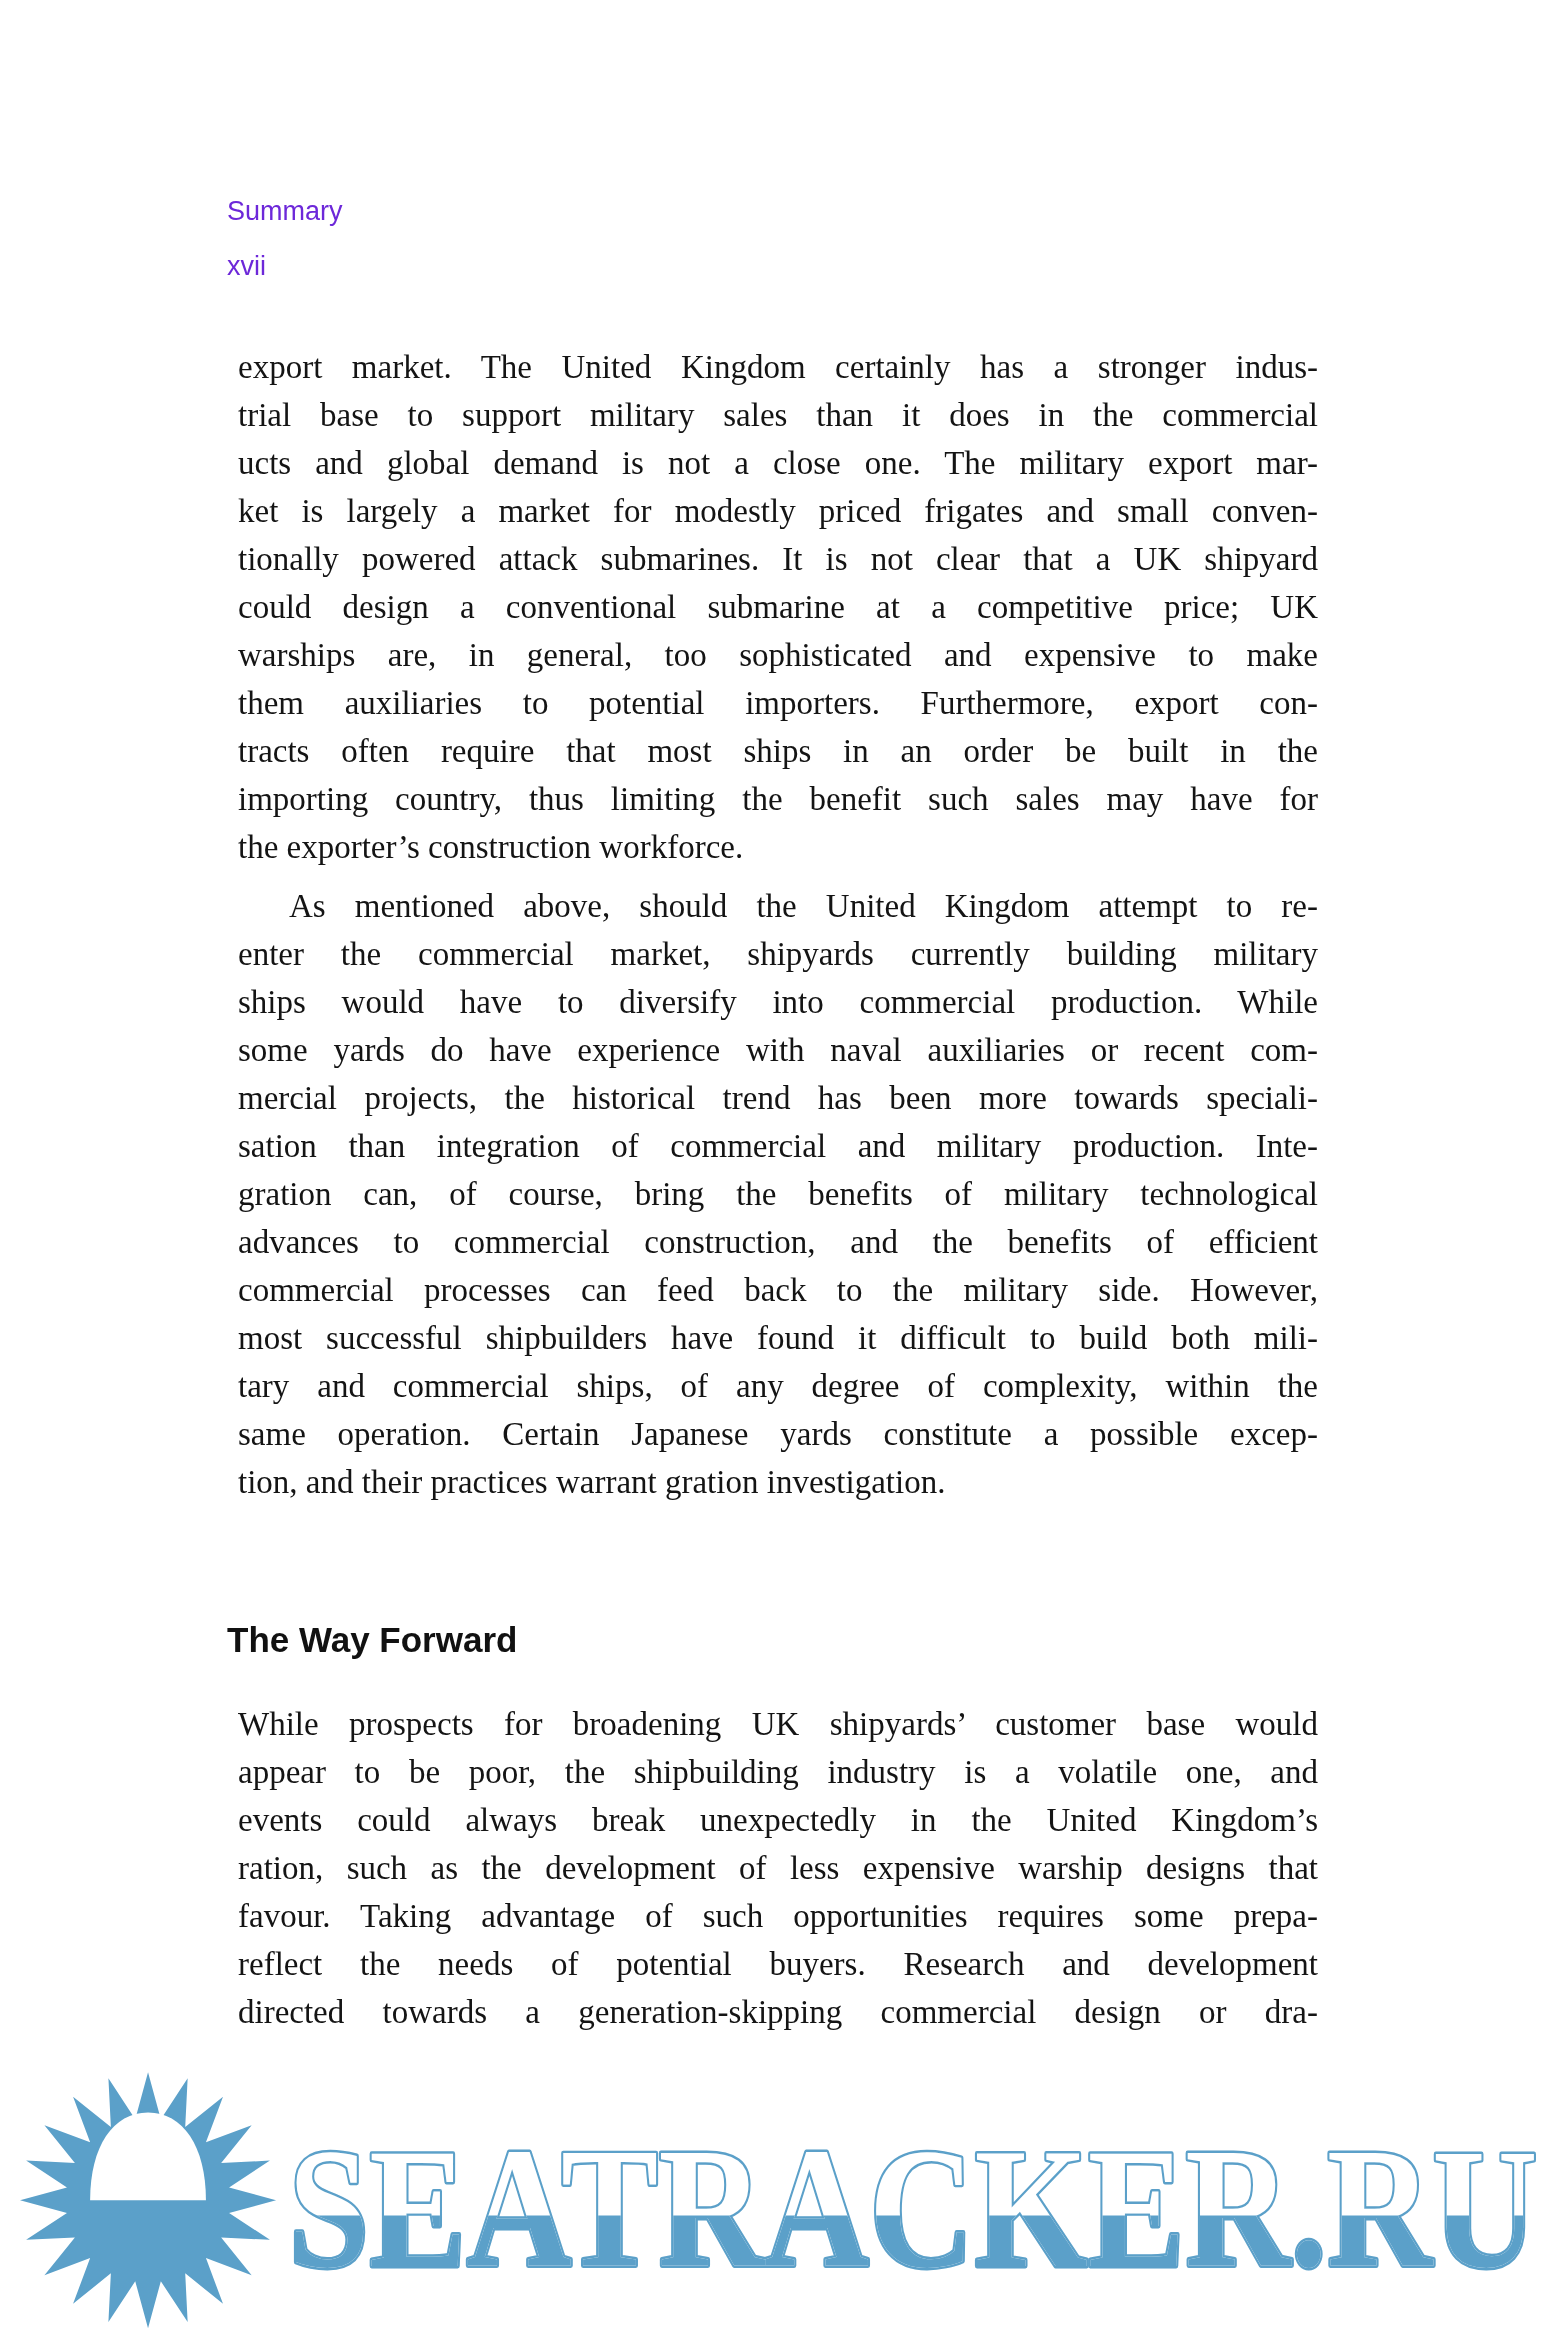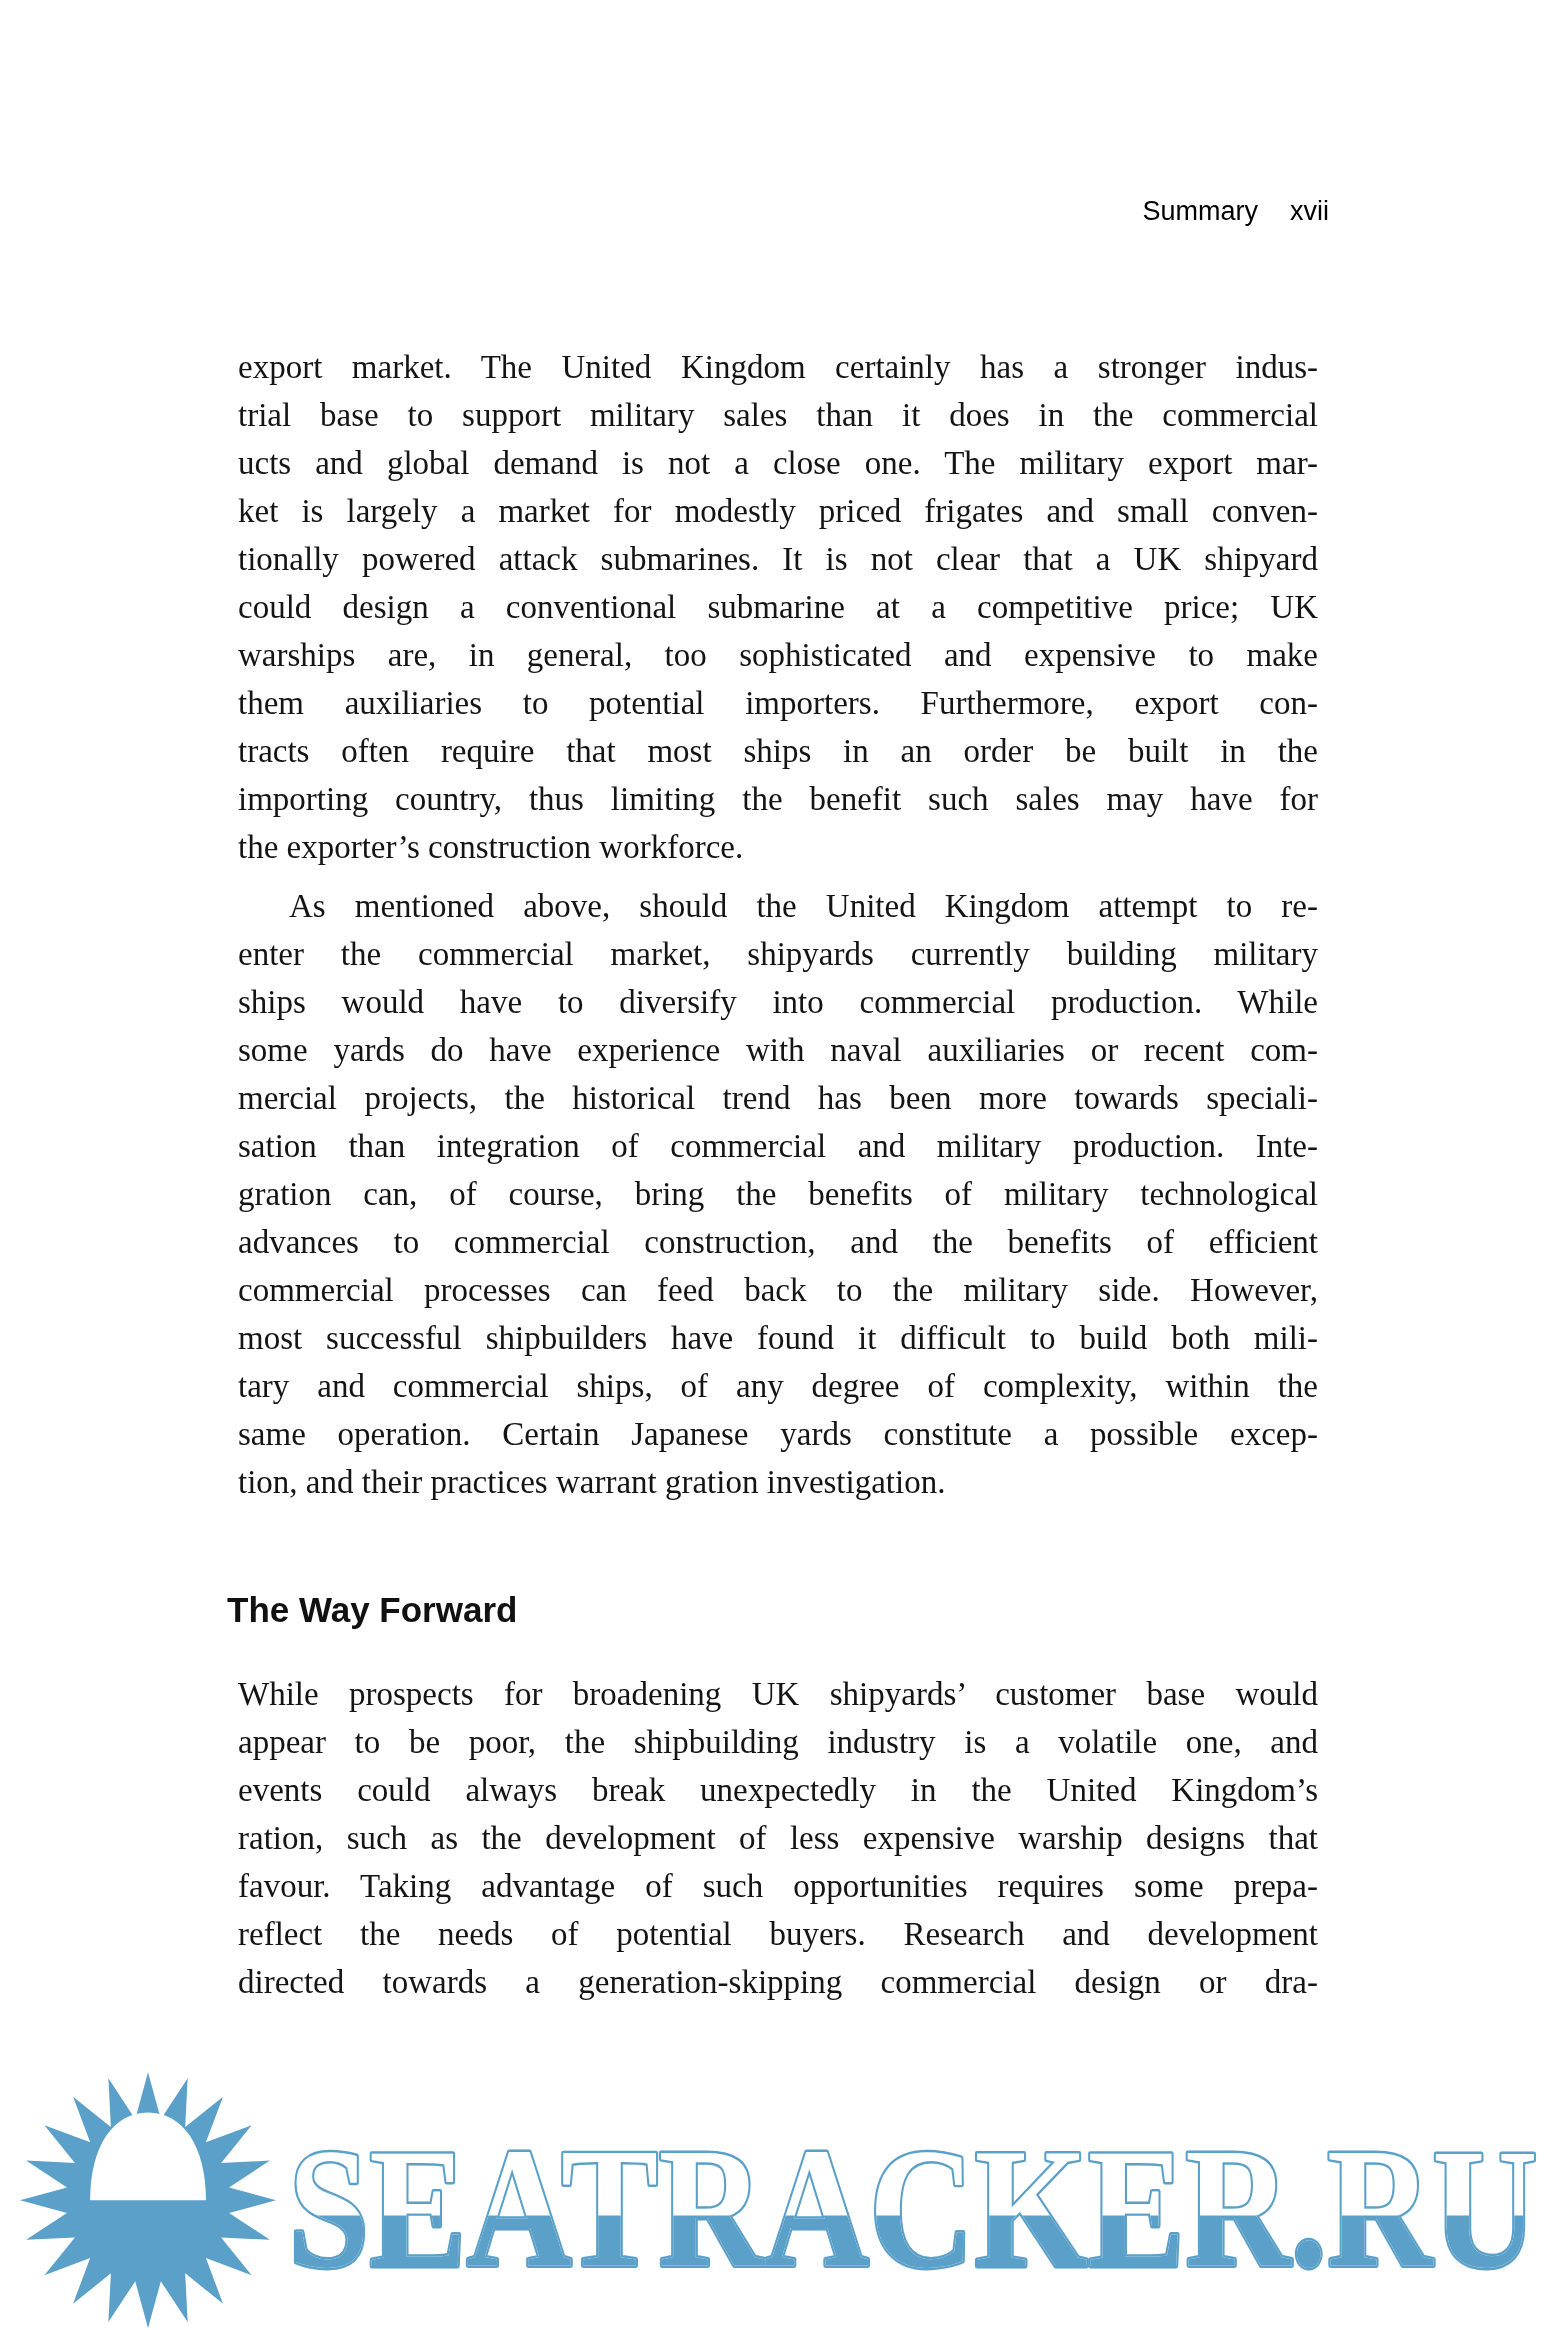--- a/index.html
+++ b/index.html
@@ -7,36 +7,36 @@
     position:relative;
     width:1560px;height:2330px;
     background:#ffffff;
     font-family:"Liberation Serif",serif;
     color:#141414;
     overflow:hidden;
     margin:0 auto;
   }
   .running-header{
     position:absolute;top:196px;left:227px;width:1102px;
-    display:flex;justify-content:flex-end;align-items:baseline;gap:32px;
+    display:flex;justify-content:flex-end;align-items:baseline;gap:24px;
     font-family:"Liberation Sans",sans-serif;
-    font-size:27px;line-height:30.5px;color:#000000;
+    font-size:27px;line-height:30.5px;color:#6d28d9;flex-direction:column;
   }
   .body-text{
     position:absolute;top:332px;left:227px;width:1102px;
     font-size:33px;line-height:48px;
   }
   .paragraph{margin:11px;}
   .line{text-align:justify;white-space:normal;}
   .line.j{text-align-last:justify;}
   .line.indent{text-indent:51px;}
   .section-heading{
     font-family:"Liberation Sans",sans-serif;
     font-weight:700;font-size:35px;line-height:44px;
-    margin:82px 0 38px 0;color:#111;
+    margin:112px 0 38px 0;color:#111;
   }
   .watermark{
     position:absolute;left:17px;top:2068px;width:1545px;height:262px;
   }
   .watermark svg{display:block;width:100%;height:100%;}
   .wm-letters{
     font-family:"Liberation Serif",serif;
     font-weight:700;font-size:280px;
   }
 </style>

